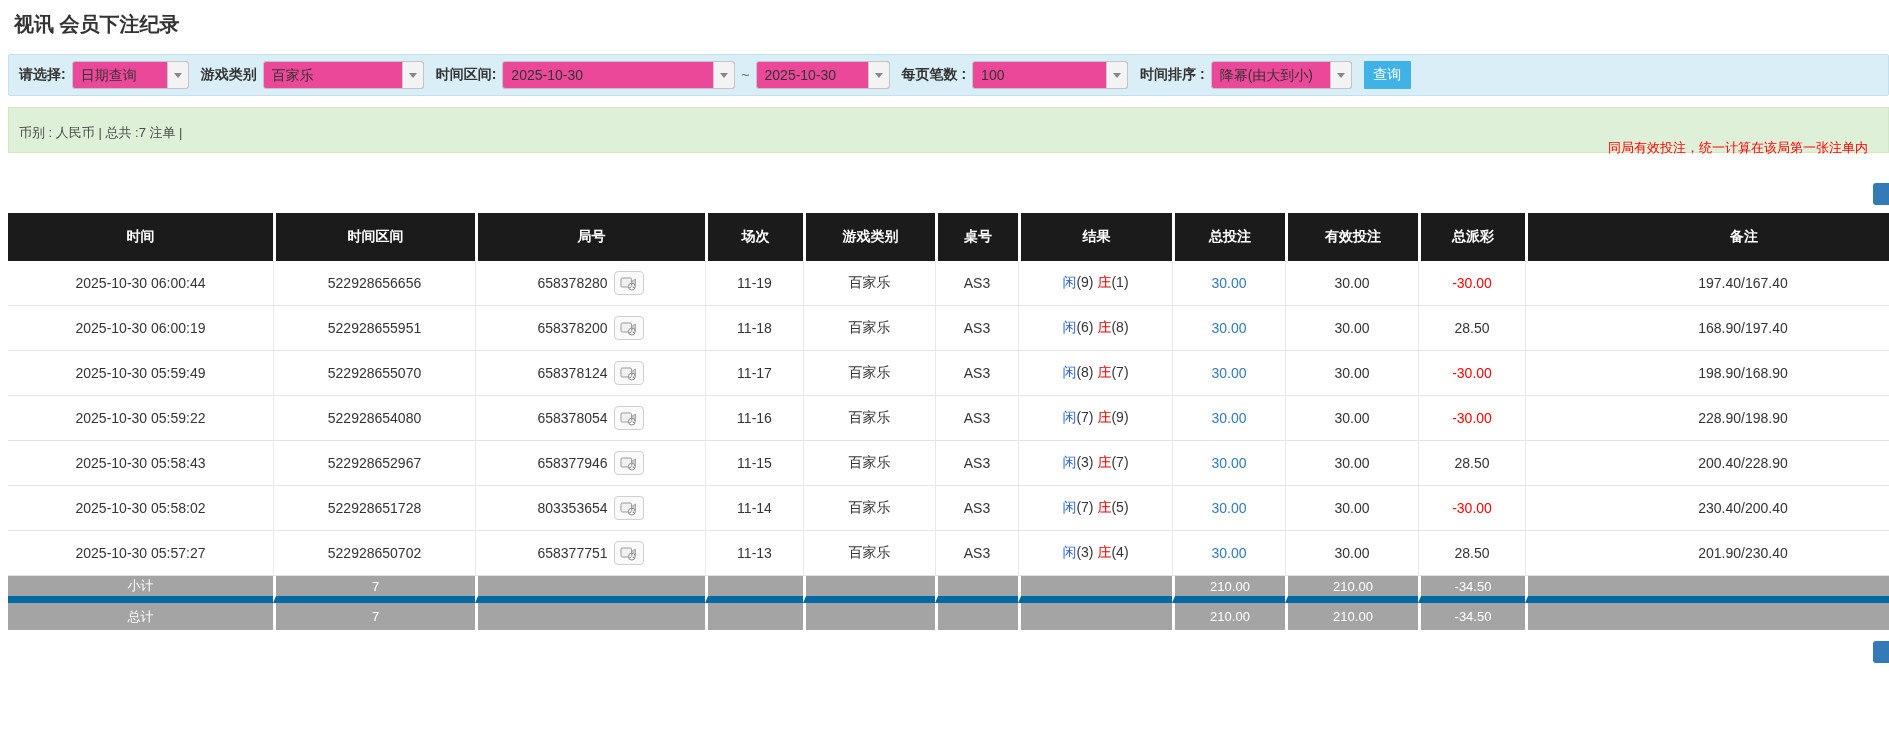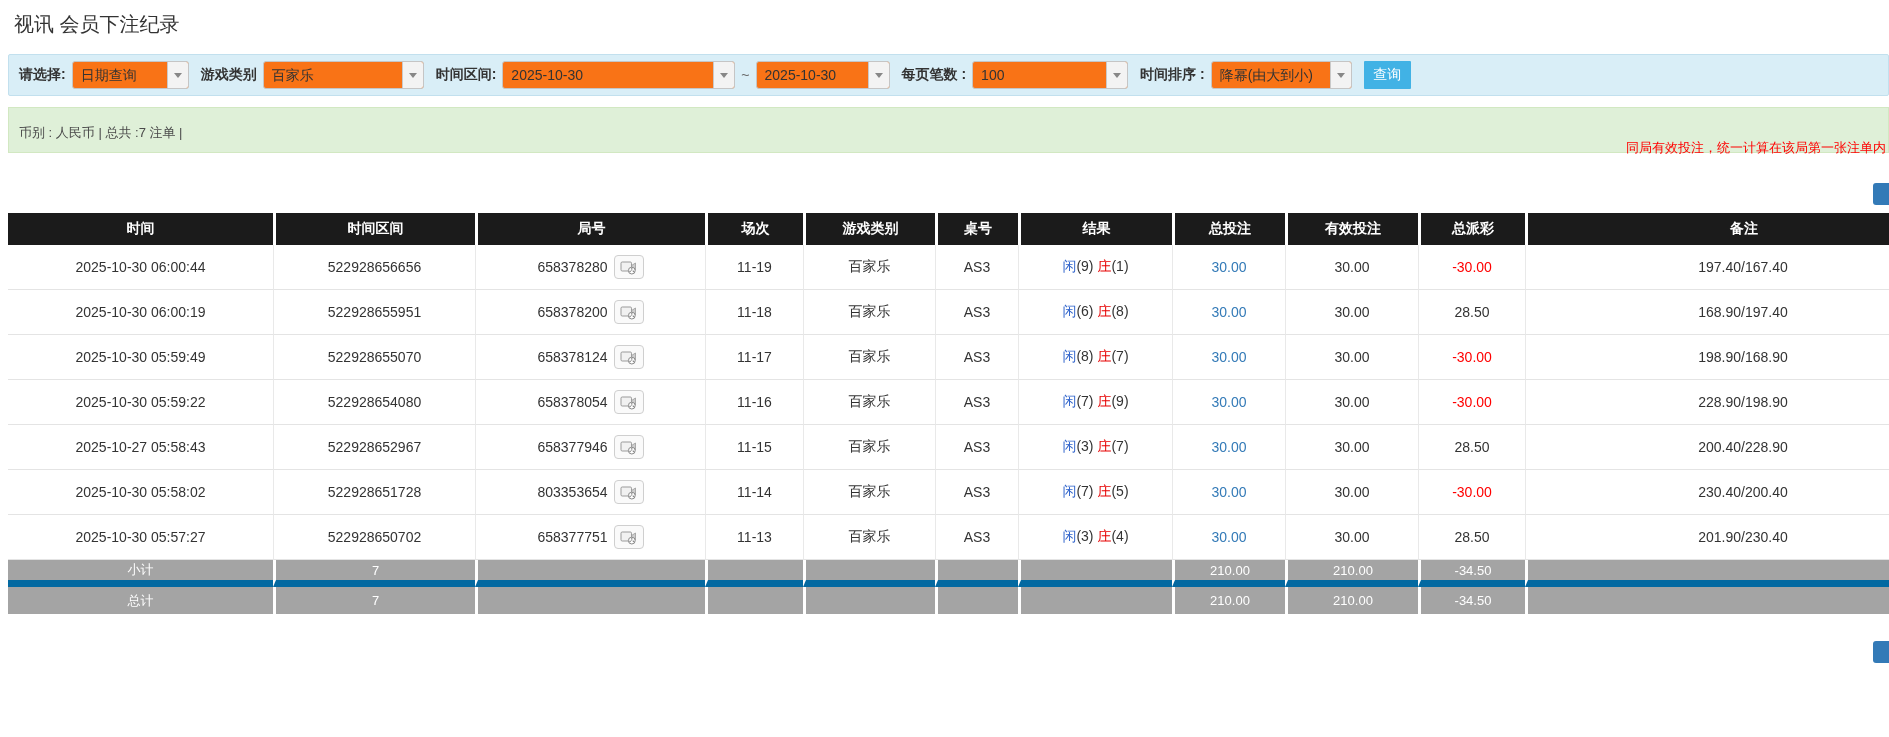--- a/index.html
+++ b/index.html
@@ -1,55 +1,55 @@
 <!DOCTYPE html>
 <html><head>
 <meta charset="utf-8">
 <style>
   * { margin:0; padding:0; box-sizing:border-box; }
   html,body { background:#fff; }
   body { font-family:"Liberation Sans","DejaVu Sans",sans-serif; }
   .stage { position:relative; width:1889px; height:737px; overflow:hidden; background:#fff; }
 
-  .page-title { position:absolute; top:11px; left:14px; font-size:20px; font-weight:400; color:#333;text-align:center; }
+  .page-title { position:absolute; top:11px; left:14px; font-size:20px; font-weight:700; color:#333;text-align:center; }
 
   
   .filter-bar { position:absolute; top:54px; left:8px; right:0; height:42px;
     background:#d9eef7; border:1px solid #c2e0ee; border-radius:2px;
     display:flex; align-items:center; padding-left:10px; }
   .f-label { font-size:14px; font-weight:bold; color:#333; margin:0 6px 0 12px; white-space:nowrap; }
   .f-label:first-child { margin-left:0; }
-  .combo { display:inline-flex; align-items:stretch; height:28px; background:#f97316;
+  .combo { display:inline-flex; align-items:stretch; height:28px; background:#ec4899;
     border:1px solid #c5c5c5; border-radius:3px; overflow:hidden; flex:none; }
   .combo-text { font-size:14px; color:#333; line-height:26px; padding:0 8px; flex:1; white-space:nowrap; overflow:hidden; }
   .combo-arrow { width:21px; background:#f3f3f3; border-left:1px solid #c9c9c9;
     display:flex; align-items:center; justify-content:center; flex:none; }
   .tri { width:0; height:0; border-left:4px solid transparent; border-right:4px solid transparent; border-top:5px solid #878787; }
   .tilde { font-size:14px; color:#666; margin:0 6px; }
   .search-btn { width:47px; height:28px; margin-left:12px; background:#41b2e5; color:#fff;
     border:none; border-radius:1px; font-size:14px; font-family:inherit; cursor:pointer; }
 
   
   .summary-bar { position:absolute; top:107px; left:8px; right:0; height:46px;
     background:#dff0d8; border:1px solid #d2e8c2;
-    display:flex; align-items:center; justify-content:space-between; padding:6px 0 0 10px; }
+    display:flex; align-items:center; justify-content:space-between; padding:6px 18px 0 10px; }
   .summary-left { font-size:13px; color:#4a4a4a; }
   .summary-right { font-size:13px; color:#ff0000; padding-right:2px;margin-top:30px; }
 
   
   .pager { position:absolute; right:-16px; width:32px; height:22px; background:#337ab7;
     border-radius:3px; color:#fff; font-size:12px; text-align:left; line-height:22px; padding-left:6px; }
   .pager-top { top:183px; }
   .pager-bottom { top:641px; }
 
   
   .table-wrap { position:absolute; top:213px; left:8px; width:1881px; overflow:hidden; }
   table.records { border-collapse:separate; border-spacing:0; table-layout:fixed; width:1952px; }
   thead th { background:#1b1b1b; color:#fff; font-size:14px; font-weight:bold;
-    height:32px; text-align:center; border-left:3px solid #fff; white-space:nowrap; }
+    height:48px; text-align:center; border-left:3px solid #fff; white-space:nowrap; }
   thead th:first-child { border-left:none; }
   tbody td { background:#fff; height:45px; font-size:14px; color:#333; text-align:center;
     border-bottom:1px solid #e4e4e4; border-left:1px solid #e9e9e9; white-space:nowrap; }
   tbody tr td:first-child { border-left:none; }
   tr.sumrow td { background:#a4a4a4; color:#fff; font-size:13px; height:27px;
     border-left:3px solid #fff; border-bottom:none; }
   tr.sumrow td:first-child { border-left:none; }
   tr.sumrow.subtotal td { border-bottom:7px solid #0369a1; }
   .bet-link { color:#337ab7; cursor:pointer; }
   .res-p { color:#3366cc; }
@@ -243,21 +243,21 @@
             <td>11-16</td>
             <td>百家乐</td>
             <td>AS3</td>
             <td><span class="res-p">闲</span><span class="res-n">(7)</span> <span class="res-b">庄</span><span class="res-n">(9)</span></td>
             <td><span class="bet-link">30.00</span></td>
             <td>30.00</td>
             <td class="neg">-30.00</td>
             <td>228.90/198.90</td>
           </tr>
           <tr>
-            <td>2025-10-27 05:58:43</td>
+            <td>2025-10-30 05:58:43</td>
             <td>522928652967</td>
             <td><span class="round-number">658377946</span><span class="video-btn">
                 <svg width="17" height="15" viewBox="0 0 17 15">
                   <rect x="1" y="2" width="10.5" height="9" rx="1.2" fill="#f1f1f1" stroke="#9a9a9a"></rect>
                   <path d="M11.5 5.5l4-2.5v7l-4-2.5z" fill="#cdcdcd" stroke="#9a9a9a" stroke-width="0.8"></path>
                   <circle cx="11.8" cy="10.6" r="3.4" fill="#ffffff" stroke="#8a8a8a"></circle>
                   <circle cx="11.8" cy="8.9" r="0.8" fill="#888888"></circle>
                   <circle cx="10.1" cy="11.4" r="0.8" fill="#888888"></circle>
                   <circle cx="13.5" cy="11.4" r="0.8" fill="#888888"></circle>
                   <circle cx="11.8" cy="10.6" r="0.5" fill="#888888"></circle>

